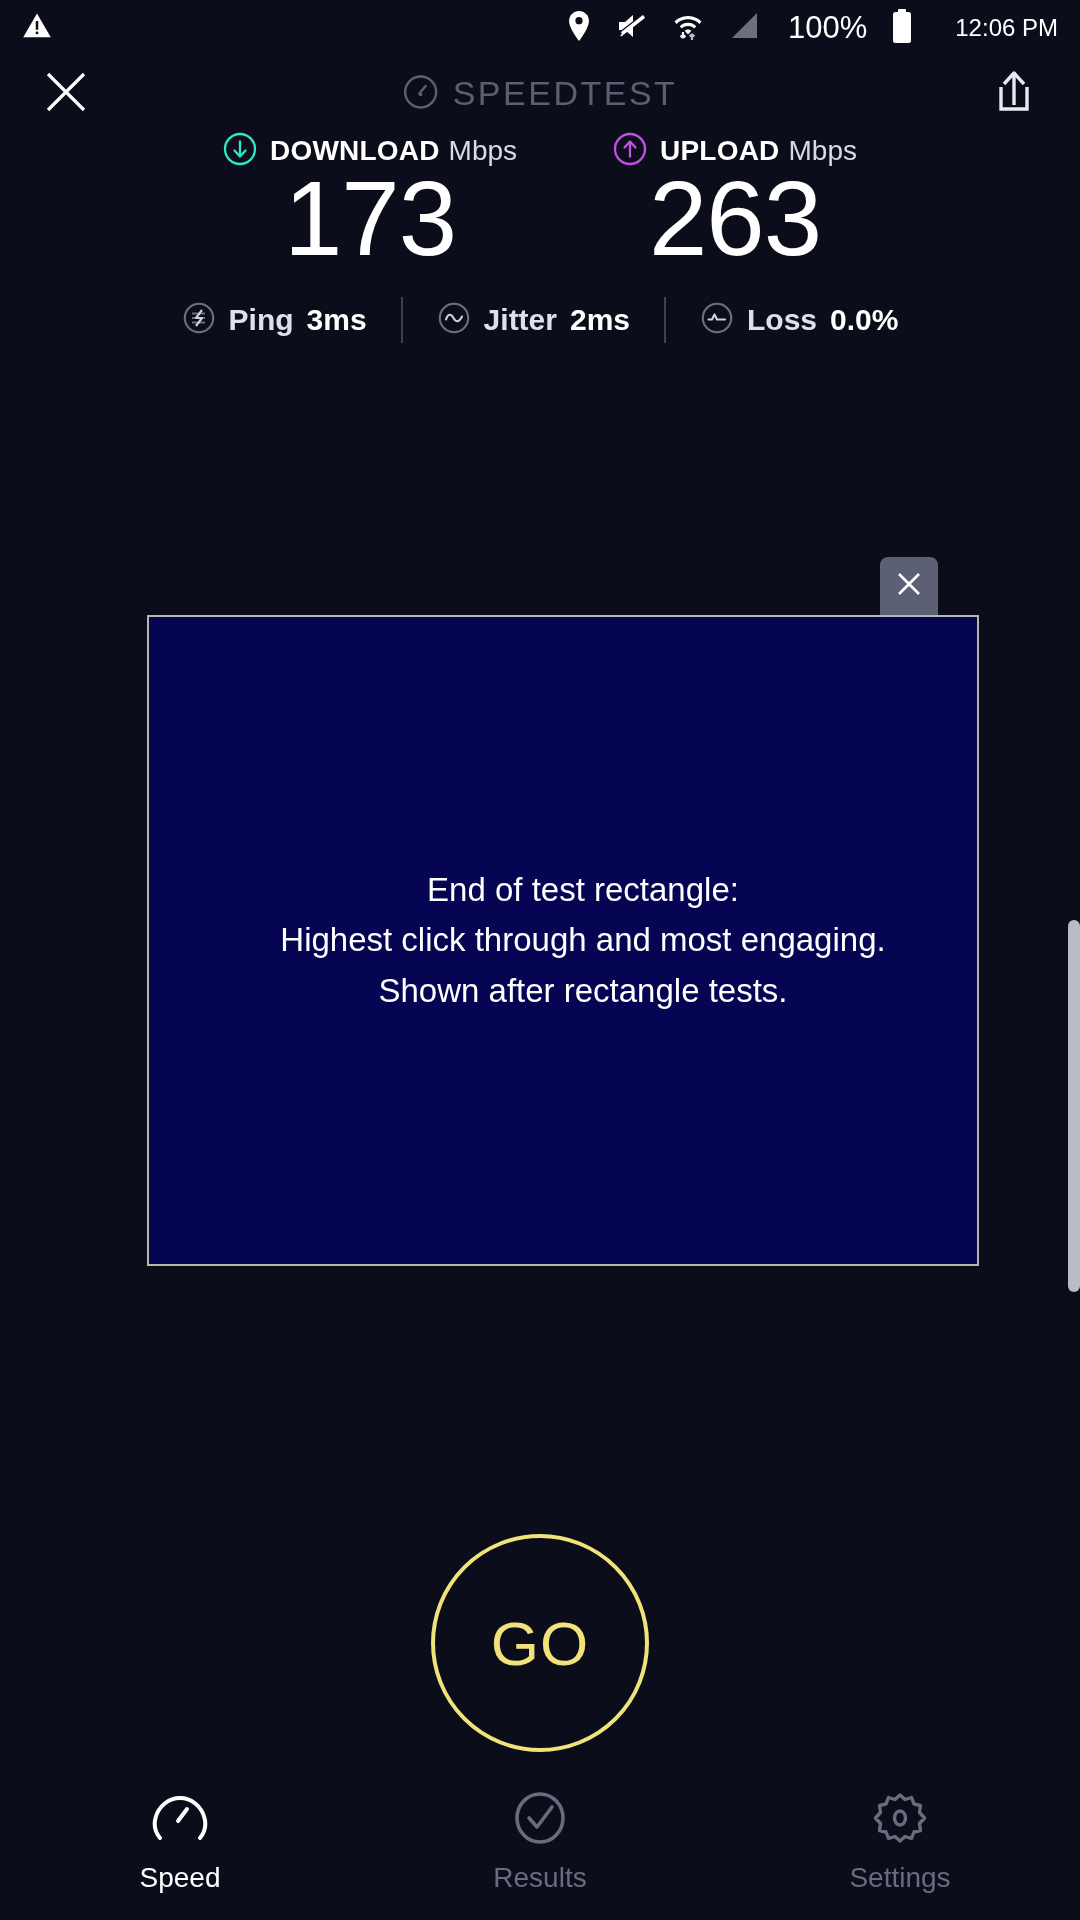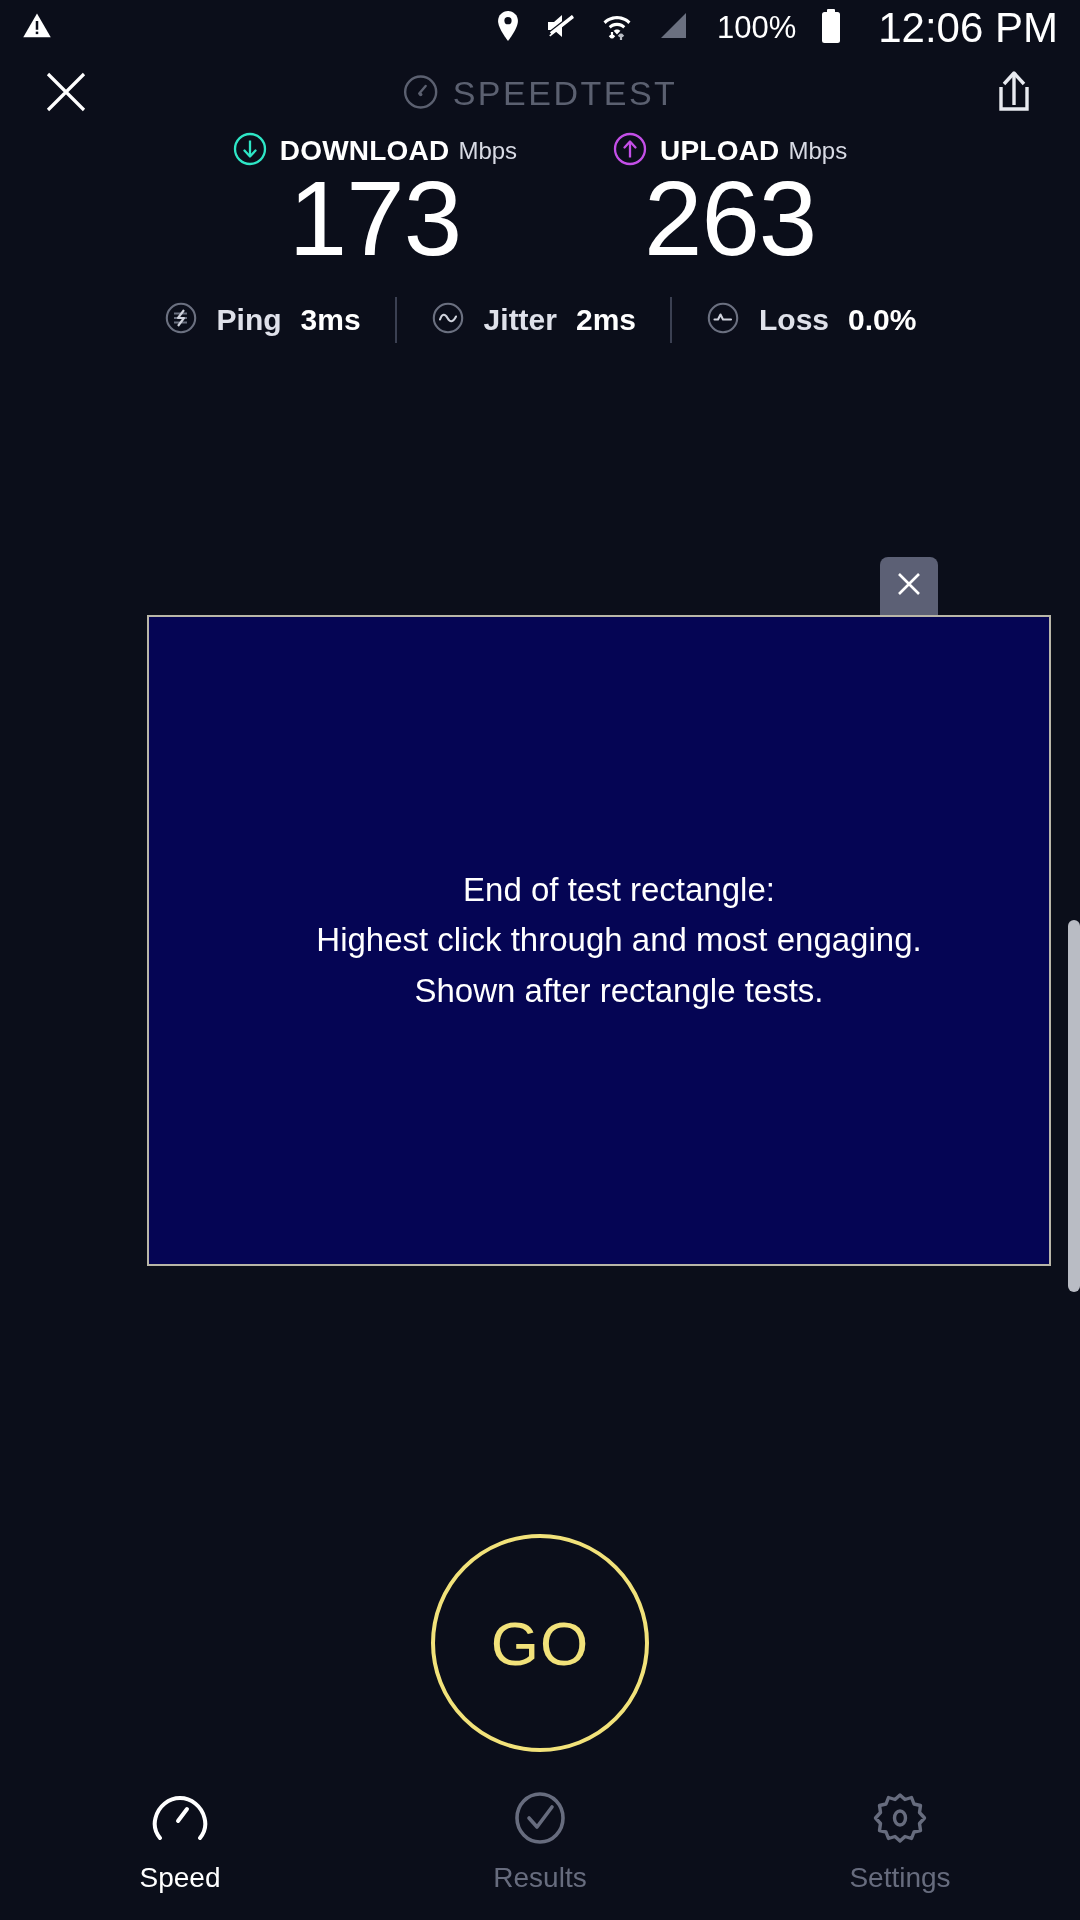--- a/index.html
+++ b/index.html
@@ -24,22 +24,22 @@
     color:#ffffff;
   }
   .sb-left { display:flex; align-items:center; }
   .sb-right { margin-left:auto; display:flex; align-items:center; gap:24px; }
   .sb-icon { display:block; }
   .sb-battery-pct {
     font-size:31px; font-weight:400; letter-spacing:0px;
     color:#ffffff; margin-left:4px;
   }
   .sb-time {
-    font-size:42px; font-weight:400; color:#ffffff;
-    margin-left:12px;
+    font-size:24px; font-weight:400; color:#ffffff;
+    margin-left:18px;
   }
 
   
   .header {
     position:absolute; top:56px; left:0;
     width:1080px; height:76px;
     display:flex; align-items:center;
   }
   .hdr-close {
     position:absolute; left:40px; top:50%;
@@ -72,54 +72,54 @@
     display:flex; justify-content:center;
     gap:96px;
   }
   .metric-col { display:flex; flex-direction:column; align-items:center; }
   .metric-head { display:flex; align-items:center; gap:13px; }
   .metric-label {
     font-size:28px; font-weight:700; color:#ffffff;
     letter-spacing:0.2px;
   }
   .metric-unit {
-    font-size:24px; font-weight:400; color:#d8dae4;
+    font-size:28px; font-weight:400; color:#d8dae4;
     margin-left:-4px;
   }
   .metric-value {
     font-size:105px; font-weight:300;
     color:#ffffff; line-height:1.0;
     margin-top:-4px;
     letter-spacing:-1px;
   }
 
   .pjl-row {
     display:flex; align-items:center; justify-content:center;
     margin-top:26px;
   }
   .pjl-item {
-    display:flex; align-items:center; gap:19px;
+    display:flex; align-items:center; gap:13px;
     padding:0 34px;
   }
   .pjl-name { font-size:30px; font-weight:700; color:#dfe1ea; }
   .pjl-val  { font-size:30px; font-weight:700; color:#ffffff; }
   .pjl-sep {
     width:2px; height:46px;
     background:#3b4052;
   }
 
   
   .ad-wrap {
     position:absolute;
     left:147px; top:615px;
     width:787px; height:651px;
   }
   .ad-rect {
     position:absolute; left:0; top:0;
-    width:904px; height:651px;
+    width:832px; height:651px;
     background:#050554;
     border:2px solid #b9b6a8;
     display:flex; align-items:center; justify-content:center;padding-left:40px;
   }
   .ad-text {
     text-align:center;
     color:#ffffff;
     font-size:33px;
     line-height:1.52;
     font-weight:400;

